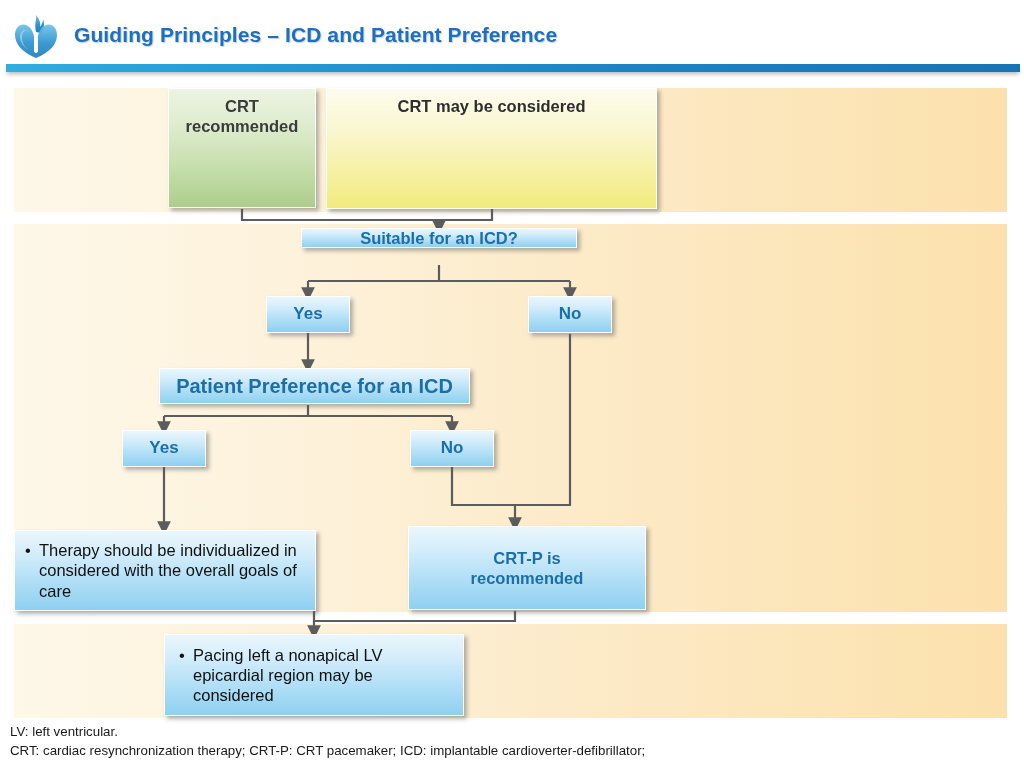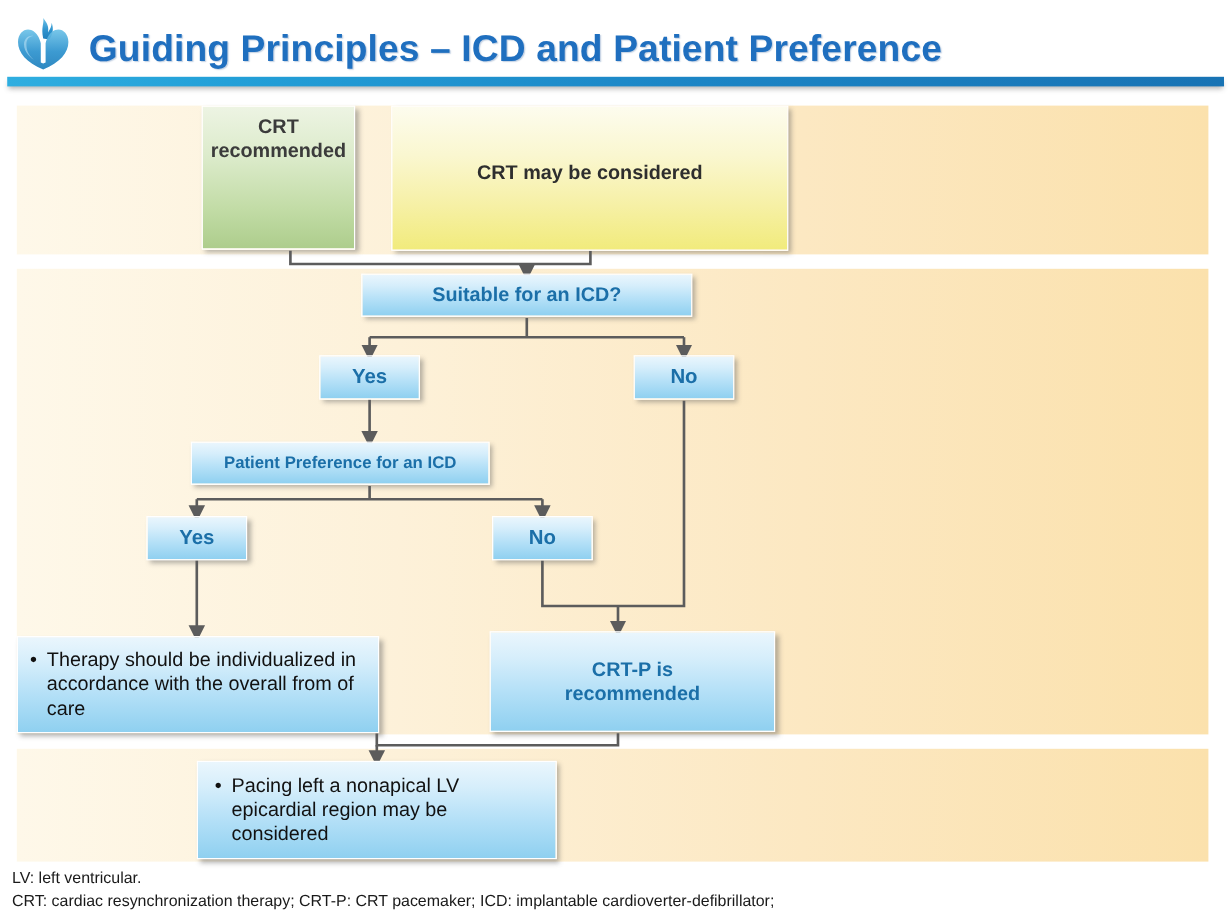--- a/index.html
+++ b/index.html
@@ -22,21 +22,21 @@
     width: 1024px; height: 78px;
   }
   .logo {
     position: absolute;
     left: 12px; top: 14px;
     width: 48px; height: 46px;
   }
   .page-title {
     position: absolute;
     left: 74px; top: 23px;
-    font-size: 31px;
+    font-size: 21px;
     font-weight: bold;
     color: #1F6FBF;
     letter-spacing: 0.1px;
     text-shadow: 1px 1px 1px rgba(120,150,190,0.45);
     white-space: nowrap;
   }
   .title-rule {
     position: absolute;
     left: 6px; top: 64px;
     width: 1014px; height: 8px;
@@ -88,21 +88,20 @@
     text-align: center;
   }
   .node.yellow {
     background: linear-gradient(180deg,#FDFCEE 0%, #FAF7D0 34%, #F6F0A4 70%, #F1EB7C 100%);
     align-items: flex-start;
   }
   .node.yellow .txt {
     color: #2E2E2E;
     font-weight: bold;
     text-align: center;
-    margin-top: 38px;
   }
   .node.bullet {
     align-items: center;
     justify-content: flex-start;
   }
   .node.bullet .txt {
     color: #111111;
     font-weight: normal;
     text-align: left;
   }
@@ -110,26 +109,26 @@
     display: flex;
     align-items: flex-start;
   }
   .node.bullet .dot {
     width: 14px;
     flex: 0 0 14px;
     color: #111111;
   }
 
   
-  #node-crt-recommended { left: 168px; top: 88px;  width: 128px; height: 120px; padding-top: 7px; }
+  #node-crt-recommended { left: 168px; top: 88px;  width: 148px; height: 120px; padding-top: 7px; }
   #node-crt-considered  { left: 326px; top: 88px;  width: 331px; height: 121px; padding-top: 7px; }
-  #node-suitable-icd    { left: 301px; top: 228px; width: 276px; height: 36px; font-size: 16.5px; }
+  #node-suitable-icd    { left: 301px; top: 228px; width: 276px; height: 20px; font-size: 16.5px; }
   #node-yes-icd         { left: 266px; top: 296px; width: 84px;  height: 37px; font-size: 17px; }
   #node-no-icd          { left: 528px; top: 296px; width: 84px;  height: 37px; font-size: 17px; }
-  #node-patient-pref    { left: 159px; top: 368px; width: 249px; height: 36px; font-size: 14px; }
+  #node-patient-pref    { left: 159px; top: 368px; width: 311px; height: 36px; font-size: 20px; }
   #node-yes-pref        { left: 122px; top: 430px; width: 84px;  height: 37px; font-size: 17px; }
   #node-no-pref         { left: 410px; top: 430px; width: 84px;  height: 37px; font-size: 17px; }
   #node-therapy         { left: 14px;  top: 530px; width: 302px; height: 81px; padding: 0 8px 0 10px; font-size: 16.5px; }
   #node-crtp            { left: 408px; top: 526px; width: 238px; height: 84px; font-size: 16.5px; }
   #node-pacing          { left: 164px; top: 634px; width: 300px; height: 82px; padding: 0 8px 0 14px; font-size: 16.5px; }
 
   
   #connectors {
     position: absolute;
     left: 0; top: 0;
@@ -237,21 +236,21 @@
   <div class="txt">Yes</div>
 </div>
 
 <div class="node blue" id="node-no-pref">
   <div class="txt">No</div>
 </div>
 
 <div class="node blue bullet" id="node-therapy">
   <div class="txt bullet-row">
     <span class="dot">•</span>
-    <span>Therapy should be individualized in accordance with the overall from of care</span>
+    <span>Therapy should be individualized in considered with the overall goals of care</span>
   </div>
 </div>
 
 <div class="node blue" id="node-crtp">
   <div class="txt">
     <div>CRT-P is</div>
     <div>recommended</div>
   </div>
 </div>
 

